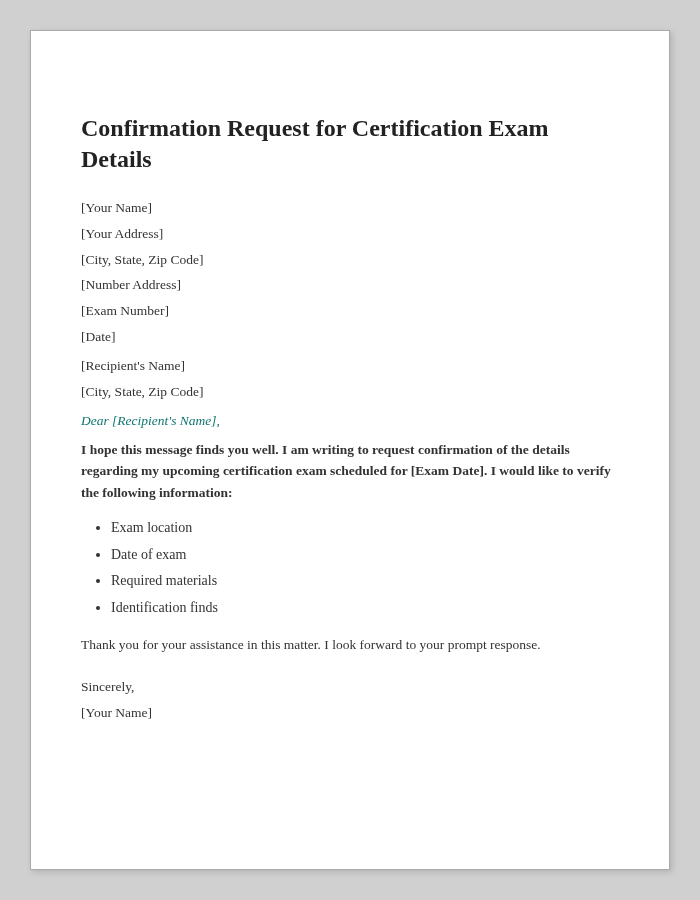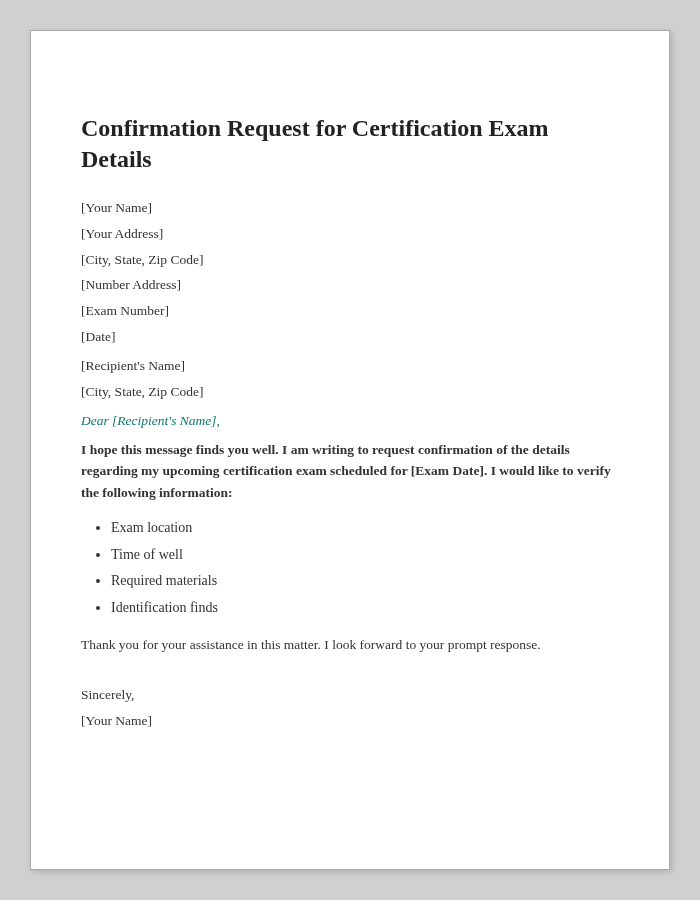--- a/index.html
+++ b/index.html
@@ -77,21 +77,21 @@
 
     .bullet-list li {
       line-height: 1.9;
       list-style-type: disc;
     }
 
     .closing-paragraph {
       font-size: 13.5px;
       color: #333333;
       line-height: 1.6;
-      margin-bottom: 32px;
+      margin-bottom: 24px;
     }
 
     .sincerely {
       font-size: 13.5px;
       color: #333333;
       margin-bottom: 10px;
     }
 
     .signature-name {
       font-size: 13.5px;
@@ -118,21 +118,21 @@
     <p>[Recipient's Name]</p>
     <p>[City, State, Zip Code]</p>
   </div>
 
   <p class="salutation">Dear [Recipient's Name],</p>
 
   <p class="body-paragraph">I hope this message finds you well. I am writing to request confirmation of the details regarding my upcoming certification exam scheduled for [Exam Date]. I would like to verify the following information:</p>
 
   <ul class="bullet-list">
     <li>Exam location</li>
-    <li>Time of well</li>
+    <li>Date of exam</li>
     <li>Required materials</li>
     <li>Identification finds</li>
   </ul>
 
   <p class="closing-paragraph">Thank you for your assistance in this matter. I look forward to your prompt response.</p>
 
   <p class="sincerely">Sincerely,</p>
 
   <p class="signature-name">[Your Name]</p>
 

